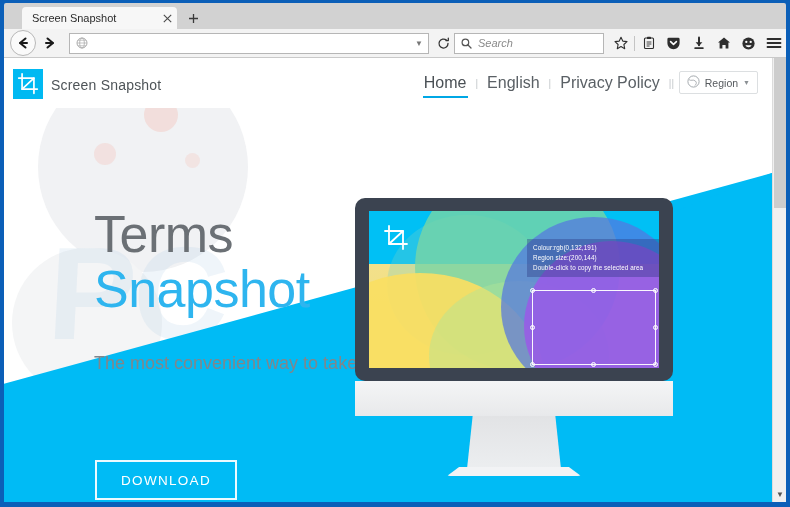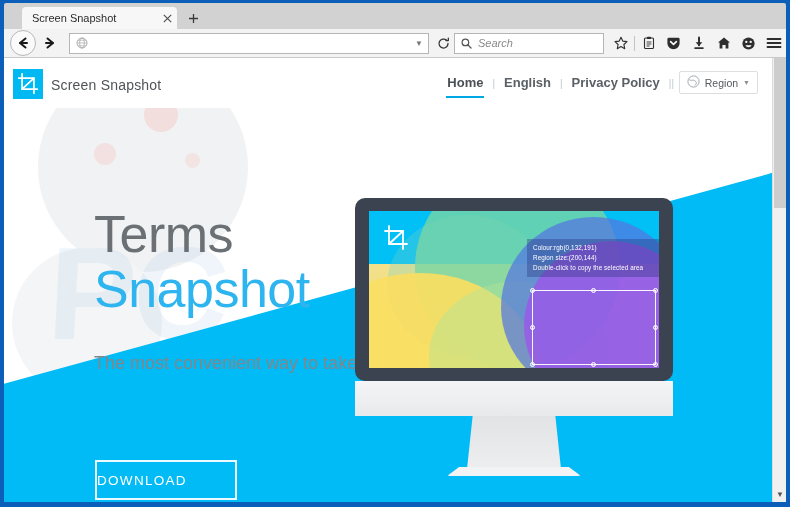--- a/index.html
+++ b/index.html
@@ -144,22 +144,22 @@
   }
   #brand-name {
     position: absolute; left: 47px; top: 19px;
     font-size: 14px; color: #4e5458; font-weight: 400; letter-spacing: .2px;
   }
   #main-nav {
     position: absolute; right: 98px; top: 0; height: 50px;
     display: flex; align-items: center; gap: 0;
   }
   .nav-link {
-    font-size: 13px; color: #5a6065; padding: 0 9px;
-    position: relative; white-space: nowrap; line-height: 50px; font-weight: bold;
+    font-size: 16px; color: #5a6065; padding: 0 9px;
+    position: relative; white-space: nowrap; line-height: 50px;
   }
   .nav-link.active { color: #4a5055; }
   .nav-link.active::after {
     content: ""; position: absolute;
     left: 8px; right: 8px; bottom: 10px; height: 2.5px;
     background: #00a7e5;
   }
   .nav-sep { color: #c3c7ca; font-size: 10px; }
   #lang-switch {
     position: absolute; right: 14px; top: 13px;
@@ -234,21 +234,21 @@
   #subhead {
     margin-top: 33px; font-size: 18px; color: #80868b;
     line-height: 1.55; font-weight: 400;
   }
 
   
   #download-btn {
     position: absolute; left: 91px; top: 352px;
     width: 142px; height: 40px;
     border: 2px solid rgba(255,255,255,.92);
-    display: flex; align-items: center; 
+    display: flex; align-items: center; justify-content: center;
     z-index: 8; background: transparent;
   }
   #download-label {
     color: #fff; font-size: 13.5px; letter-spacing: 1.3px; font-weight: 400;
   }
 
   
   #monitor { position: absolute; left: 351px; top: 90px; z-index: 7; }
   #monitor-body {
     width: 318px; height: 183px;

